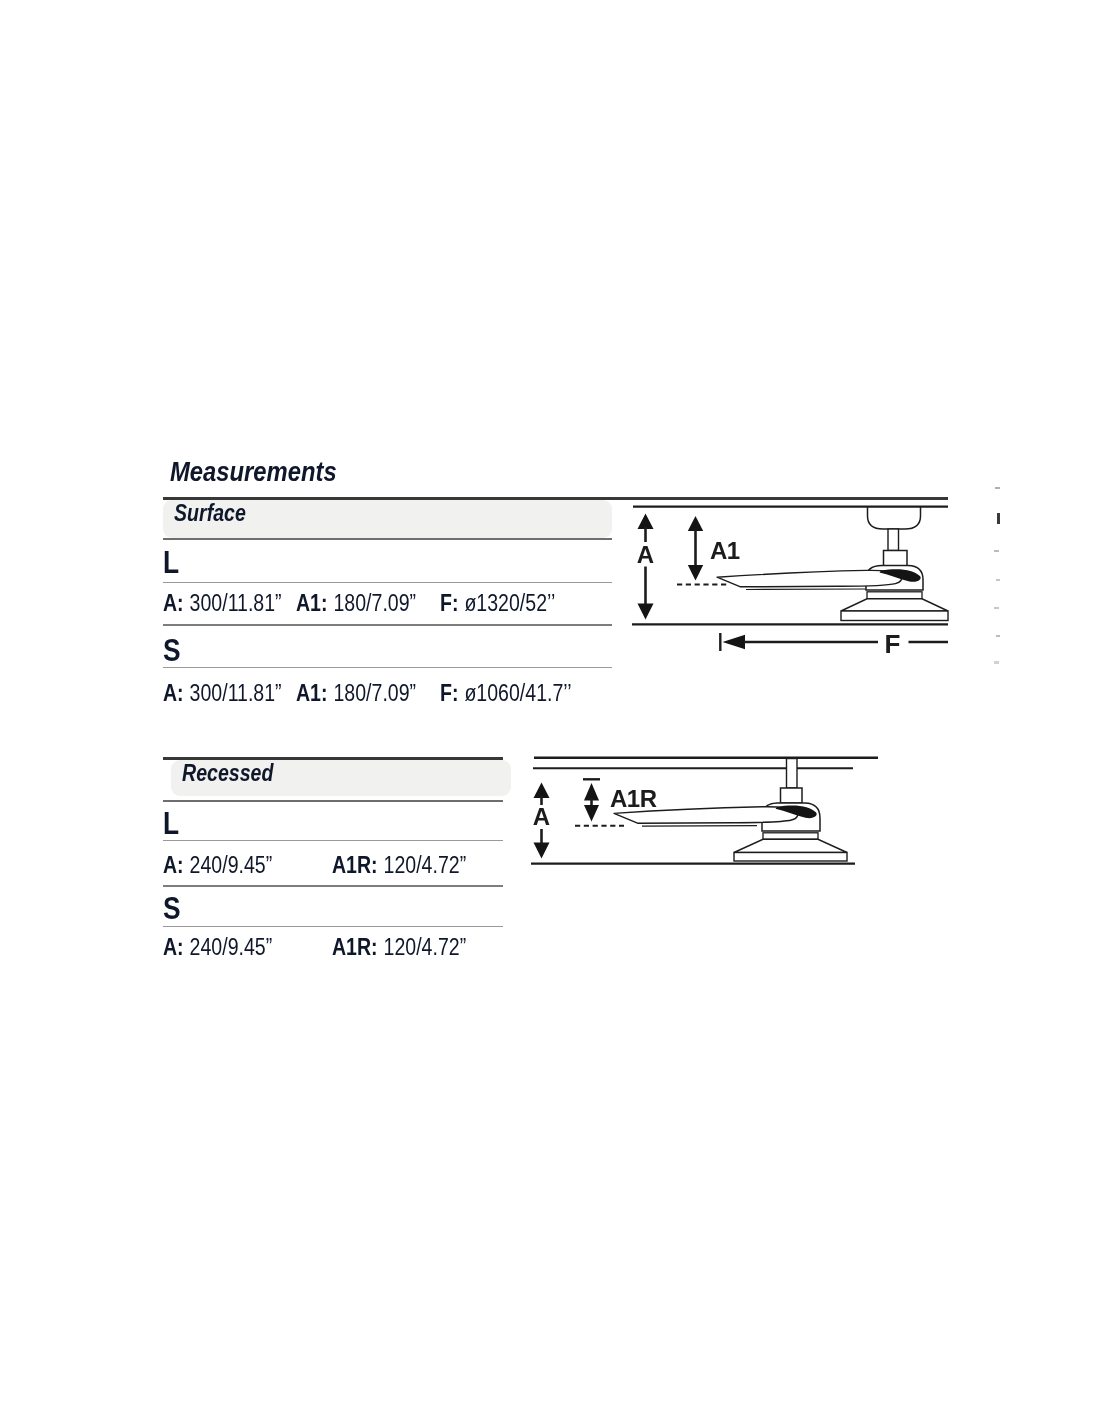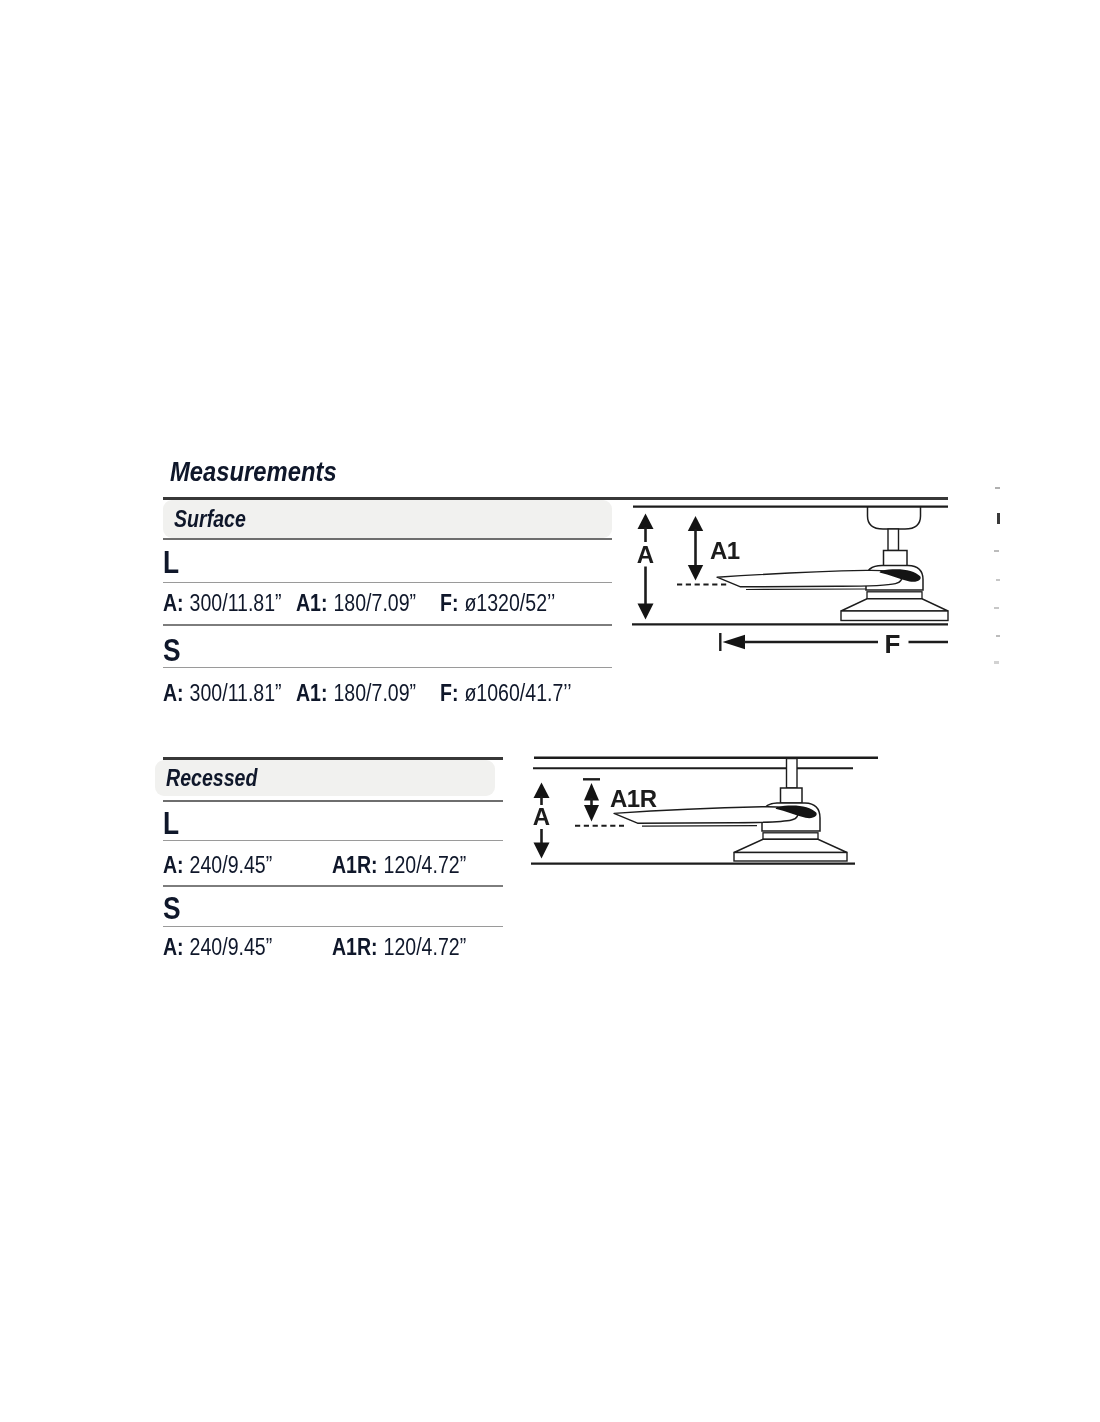--- a/index.html
+++ b/index.html
@@ -5,21 +5,21 @@
   html,body{margin:0;padding:0;background:#ffffff;}
   #canvas{position:relative;width:1100px;height:1422px;background:#ffffff;overflow:hidden;
           font-family:"Liberation Sans","DejaVu Sans",sans-serif;color:#0f172a;}
   .abs{position:absolute;}
   .cond{display:inline-block;transform:scaleX(0.85);transform-origin:0 50%;white-space:nowrap;}
   .title{font-size:28px;font-weight:bold;font-style:italic;line-height:28px;}
   .rule-heavy{background:#383838;height:3px;}
   .rule-med{background:#6e6e6e;height:2px;}
   .rule-thin{background:#9a9a9a;height:1.4px;}
   .rule-mid2{background:#7d7d7d;height:1.7px;}
-  .hdr-bg{background:#f1f1ef;display:flex;align-items:center;border-radius:9px;}
+  .hdr-bg{background:#f1f1ef;display:flex;border-radius:9px;}
   .hdr-text{font-size:23px;font-weight:bold;font-style:italic;padding-left:13px;}
   .size-label{font-size:31px;font-weight:bold;line-height:31px;}
   .spec-row{height:28px;}
   .spec{position:absolute;top:0;font-size:23px;line-height:25px;white-space:nowrap;}
   .spec-key{font-weight:bold;margin-right:7px;}
   svg{position:absolute;overflow:visible;}
   svg .ln{stroke:#1c1c1c;fill:none;}
   svg .fill-white{fill:#ffffff;stroke:#1c1c1c;}
   svg .solid{fill:#141414;stroke:none;}
   svg text{font-family:"Liberation Sans","DejaVu Sans",sans-serif;font-weight:bold;fill:#1c1c1c;}
@@ -99,21 +99,21 @@
 
     <line class="ln" x1="720.3" y1="633" x2="720.3" y2="651" stroke-width="2.4"></line>
     <polygon class="solid" points="722.5,642 745,634.8 745,649.2"></polygon>
     <line class="ln" x1="744" y1="642" x2="878" y2="642" stroke-width="2.4"></line>
     <text x="884.5" y="652.5" font-size="26">F</text>
     <line class="ln" x1="908.5" y1="642" x2="948" y2="642" stroke-width="2.4"></line>
   </svg>
 
   <div class="abs rule-heavy" style="left:163px;top:757px;width:340px;"></div>
 
-  <div class="abs hdr-bg" style="left:155px;top:760px;width:340px;height:36px;">
+  <div class="abs hdr-bg" style="left:171px;top:760px;width:340px;height:36px;">
     <span class="hdr-text cond">Recessed</span>
   </div>
   <div class="abs rule-med" style="left:163px;top:800px;width:340px;"></div>
 
   <div class="abs size-label" style="left:163px;top:808px;">
     <span class="cond">L</span>
   </div>
   <div class="abs rule-thin" style="left:163px;top:840px;width:340px;"></div>
 
   <div class="abs spec-row" style="left:163px;top:853px;width:340px;">

